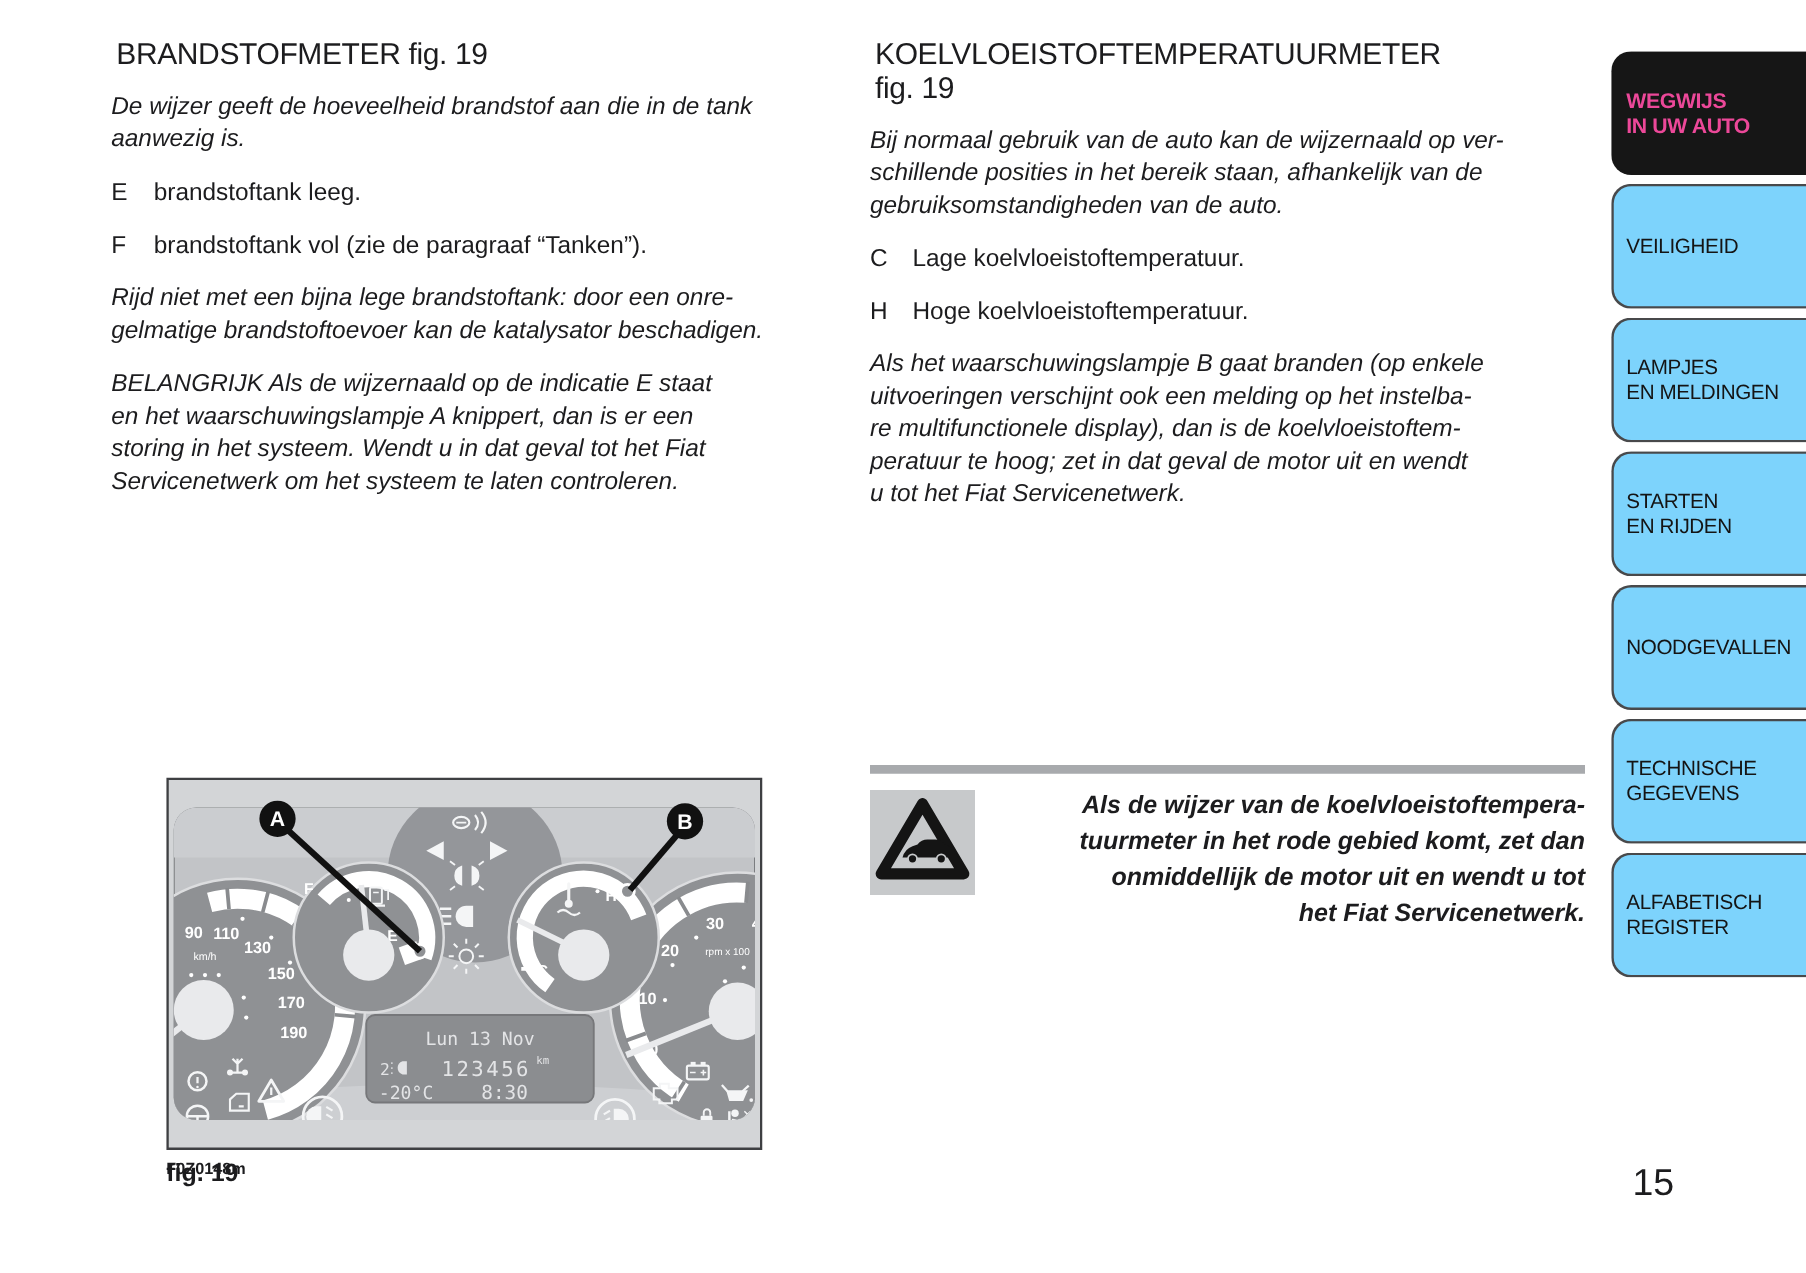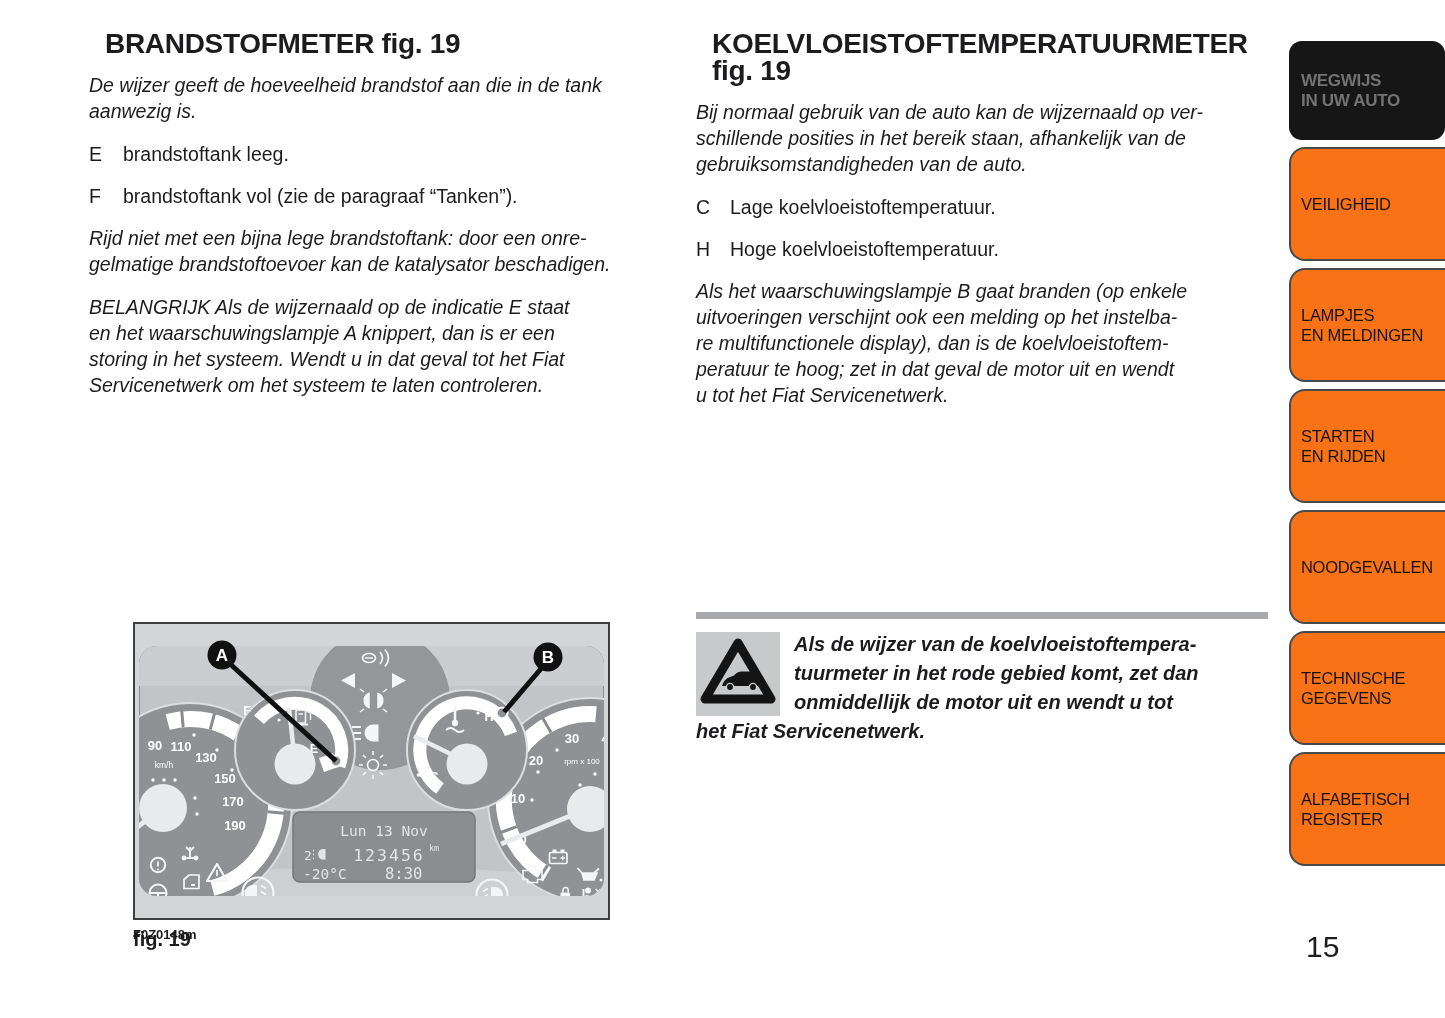--- a/index.html
+++ b/index.html
@@ -5,51 +5,51 @@
   * { box-sizing: border-box; }
   html,body { margin:0; padding:0; }
   body {
     width:1445px; height:1018px; background:#ffffff; position:relative;
     overflow:hidden; font-family:"Liberation Sans", sans-serif; color:#1c1c1e;
   }
   .col { position:absolute; top:30px; }
   .col-left  { left:89px;  width:585px; }
   .col-right { left:696px; width:575px; }
   .section-heading {
-    font-size:28px; font-weight:bold; line-height:27px; margin:0 0 15px 16px;
+    font-size:24px; font-weight:normal; line-height:27px; margin:0 0 15px 4px;
     white-space:pre-line; letter-spacing:-0.3px;
   }
   .para { font-size:19.5px; line-height:26px; margin:0 0 17px 0; white-space:pre-line;font-style:italic; }
   .def { display:flex; font-size:19.5px; line-height:26px; margin:0 0 16px 0; }
   .def-label { width:34px; flex:none; }
   .def-text { flex:1; }
 
   
   .warning-block { position:absolute; left:696px; top:612px; width:572px; }
   .warning-rule { height:7px; background:#a8aaad; margin-bottom:11px; }
   .warning-icon { float:left; width:84px; height:84px; margin:2px 14px 0 0; }
-  .warning-text { font-size:20px; line-height:29px; font-weight:bold; font-style:italic; white-space:pre-line; text-align:left; }
+  .warning-text { font-size:20px; line-height:29px; font-weight:bold; font-style:italic; white-space:pre-line; text-align:right; }
 
   
   .figure-panel { position:absolute; left:133px; top:622px; width:477px; height:298px; }
   .fig-caption { position:absolute; left:133px; top:928px; font-size:20px; font-weight:600; }
   .fig-code { position:absolute; left:133px; top:927px; width:477px; text-align:left; font-size:13px; font-weight:bold; }
 
   
   .sidebar { position:absolute; top:41px; right:0; width:156px; }
   .tab {
-    width:156px; height:114px; margin-bottom:7px; background:#f97316;
+    width:156px; height:100px; margin-bottom:7px; background:#7dd3fc;
     border:2px solid #48494b; border-right:none; border-radius:16px 0 0 16px;
     display:flex; align-items:center; padding-left:10px;
     font-size:16.5px; line-height:20px; letter-spacing:-0.3px; color:#141414;
     text-transform:uppercase; white-space:pre-line;
   }
   .tab.active {
-    background:#161616; border-color:#161616; color:#737373;
-    font-weight:bold; height:99px; font-size:17px;border-radius:13px;
+    background:#161616; border-color:#161616; color:#ec4899;
+    font-weight:bold; height:99px; font-size:17px;
   }
   .page-number { position:absolute; left:1306px; top:930px; font-size:30px; font-weight:normal; }
 
   svg text { font-family:"Liberation Sans", sans-serif; }
   svg .lcd-txt { font-family:"DejaVu Sans Mono", monospace; }
 </style>
 </head>
 <body>
 
 <section class="col col-left">

